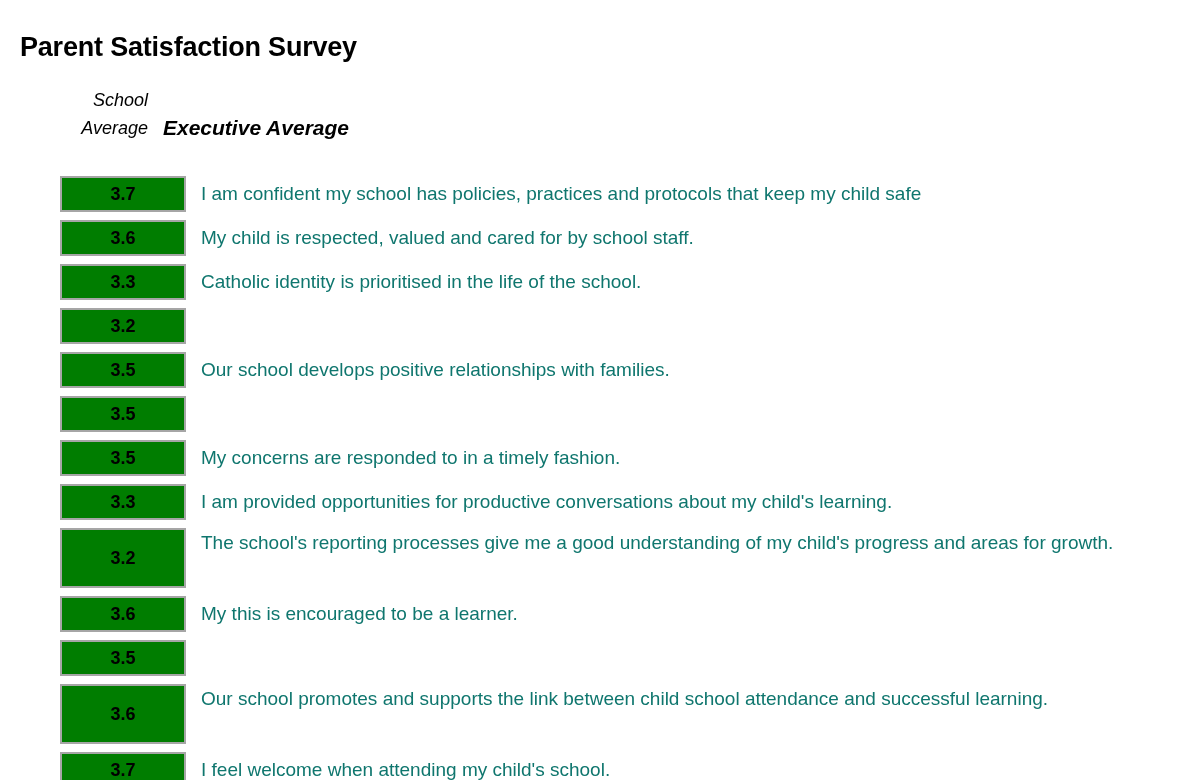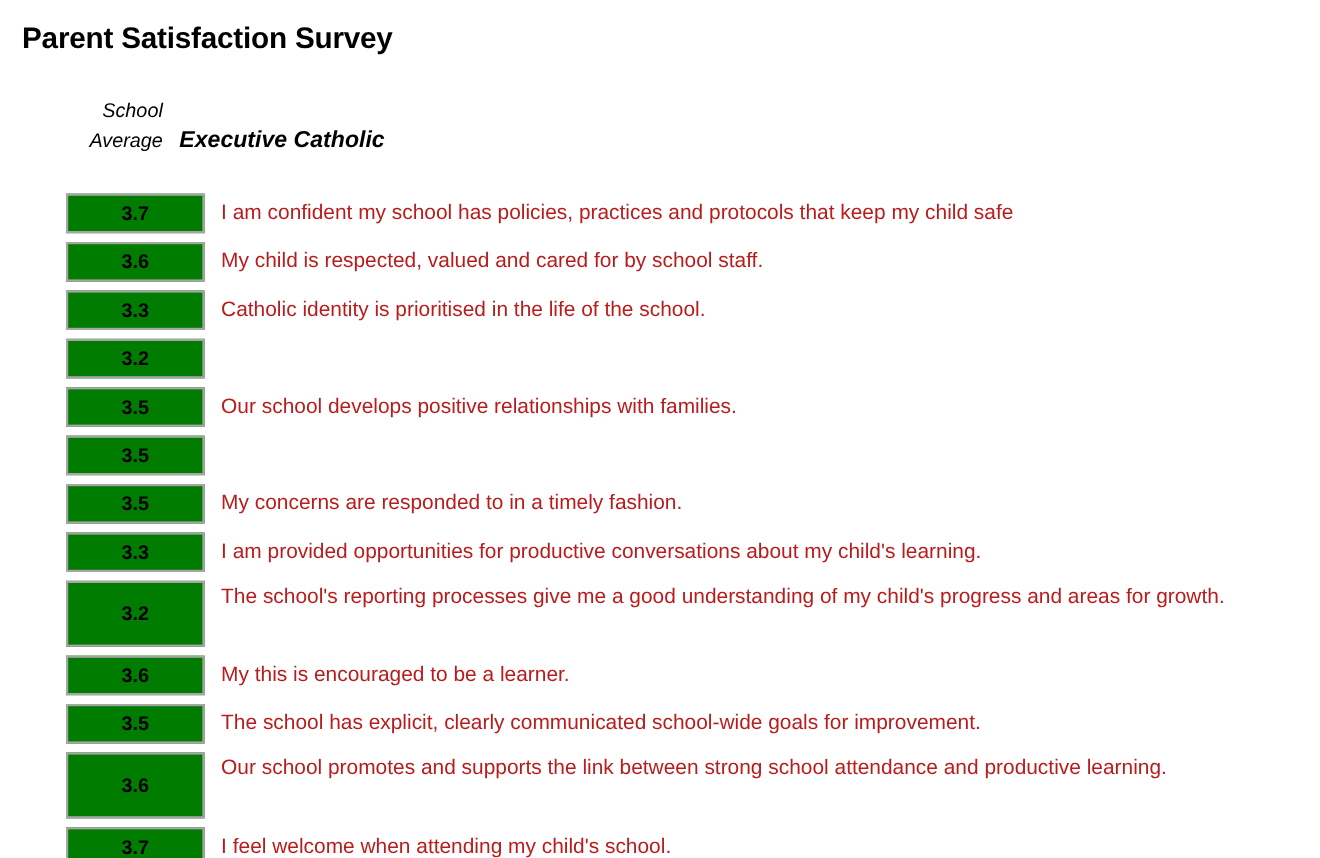--- a/index.html
+++ b/index.html
@@ -19,21 +19,21 @@
   .page {
     position: relative;
     width: 1200px;
     height: 780px;
   }
 
   
   .report-title {
     position: absolute;
     left: 20px;
-    top: 0;
+    top: 12px;
     font-size: 27px;
     font-weight: bold;
     letter-spacing: -0.2px;
     line-height: 34px;
     white-space: nowrap;
     text-align: center;
   }
 
   
   .head-row {
@@ -107,21 +107,21 @@
   }
   .summary-row.two-line .avg-cell {
     min-height: 60px;
   }
   .statement-cell {
     flex: 1 1 auto;
     padding-left: 15px;
     padding-right: 45px;
     font-size: 19px;
     line-height: 28px;
-    color: #b91c1c;
+    color: #0f766e;
     display: flex;
     align-items: center;
   }
   .summary-row.two-line .statement-cell {
     align-items: flex-start;
     padding-top: 1px;
   }
   .statement-cell span {
     display: block;
   }
@@ -131,21 +131,21 @@
 
 <div class="page">
 
   <h1 class="report-title">Parent Satisfaction Survey</h1>
 
   <div class="head-row">
     <div class="head-avg">
       <span>School</span>
       <span>Average</span>
     </div>
-    <div class="head-exec">Executive Catholic</div>
+    <div class="head-exec">Executive Average</div>
   </div>
 
   <div class="summary-table" id="summary-table">
       <div class="summary-row">
         <div class="avg-cell-wrap">
           <div class="avg-cell" style="background: rgb(0, 125, 0); border-color: rgb(166, 166, 166); color: rgb(0, 0, 0);">3.7</div>
         </div>
         <div class="statement-cell">
           <span>I am confident my school has policies, practices and protocols that keep my child safe</span>
         </div>
@@ -213,30 +213,27 @@
           <div class="avg-cell" style="background: rgb(0, 125, 0); border-color: rgb(166, 166, 166); color: rgb(0, 0, 0);">3.6</div>
         </div>
         <div class="statement-cell">
           <span>My this is encouraged to be a learner.</span>
         </div>
       </div>
       <div class="summary-row">
         <div class="avg-cell-wrap">
           <div class="avg-cell" style="background: rgb(0, 125, 0); border-color: rgb(166, 166, 166); color: rgb(0, 0, 0);">3.5</div>
         </div>
-        <div class="statement-cell">
-          <span>The school has explicit, clearly communicated school-wide goals for improvement.</span>
-        </div>
       </div>
       <div class="summary-row two-line">
         <div class="avg-cell-wrap">
           <div class="avg-cell" style="background: rgb(0, 125, 0); border-color: rgb(166, 166, 166); color: rgb(0, 0, 0);">3.6</div>
         </div>
         <div class="statement-cell">
-          <span>Our school promotes and supports the link between strong school attendance and productive learning.</span>
+          <span>Our school promotes and supports the link between child school attendance and successful learning.</span>
         </div>
       </div>
       <div class="summary-row">
         <div class="avg-cell-wrap">
           <div class="avg-cell" style="background: rgb(0, 125, 0); border-color: rgb(166, 166, 166); color: rgb(0, 0, 0);">3.7</div>
         </div>
         <div class="statement-cell">
           <span>I feel welcome when attending my child's school.</span>
         </div>
       </div>

